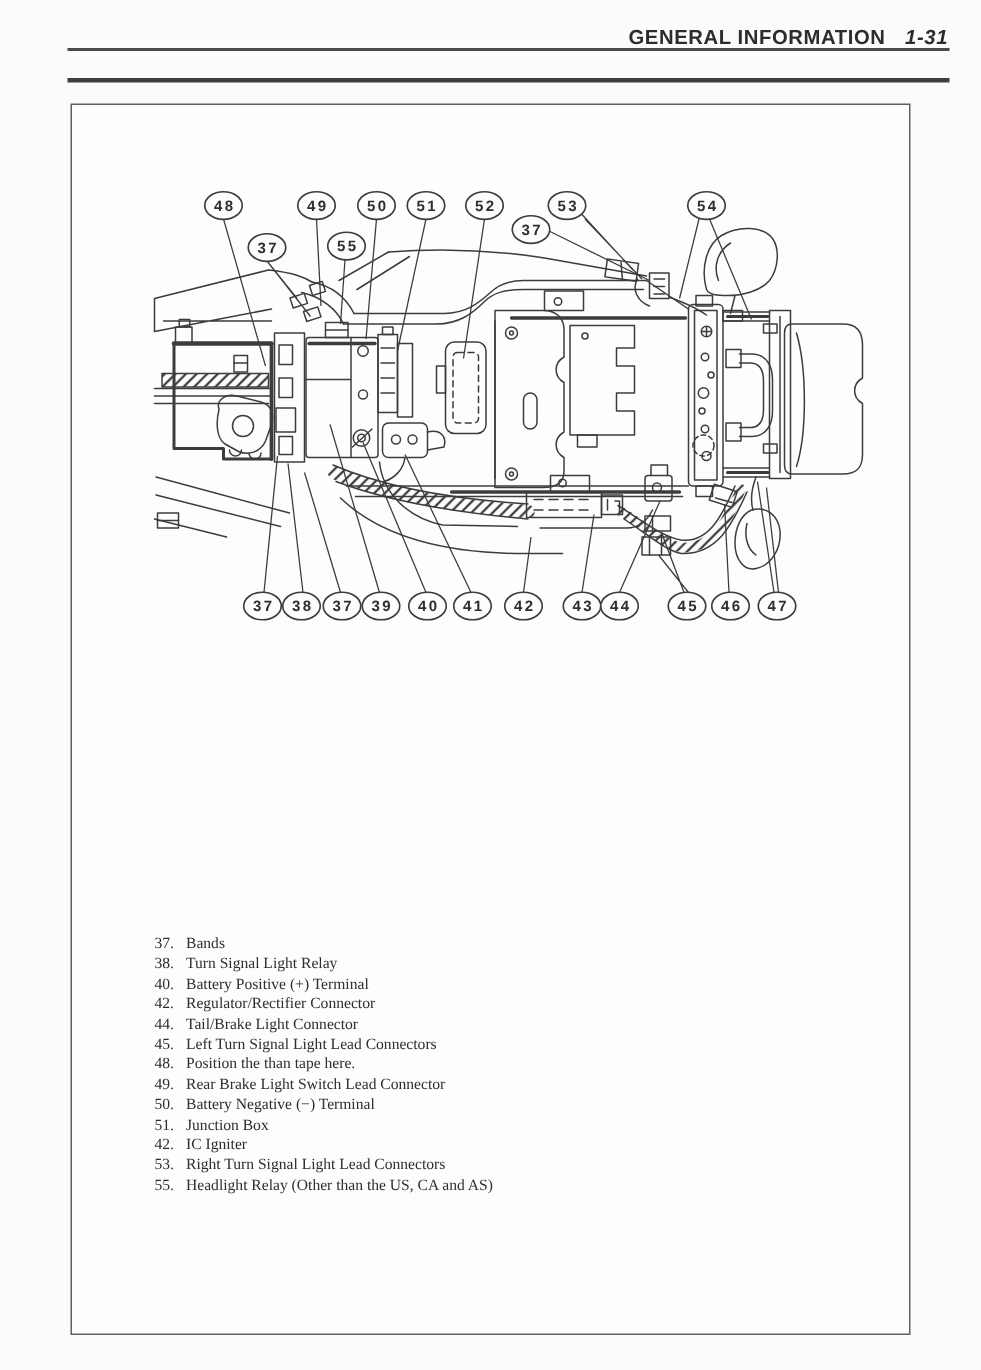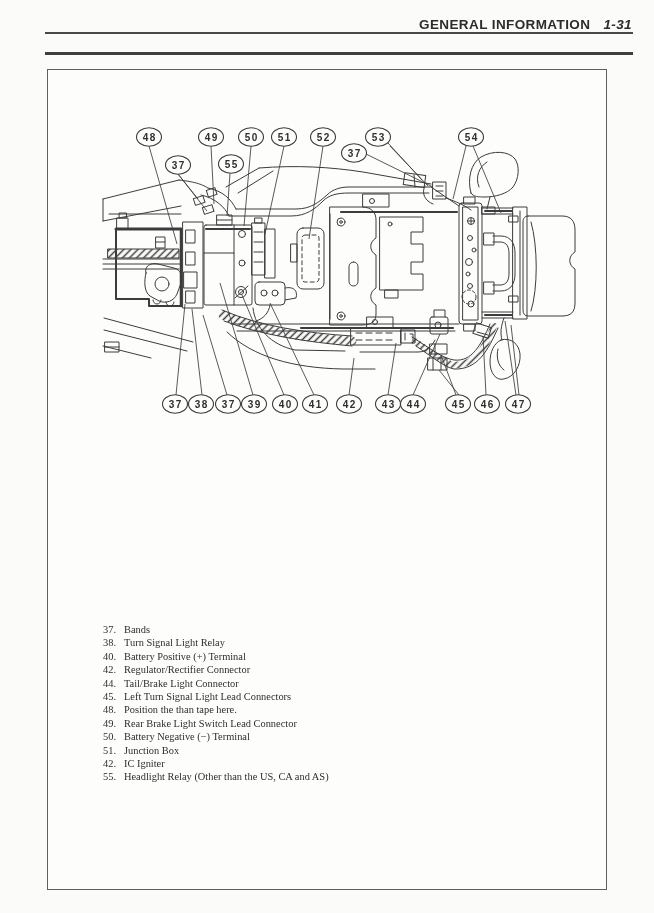--- a/index.html
+++ b/index.html
@@ -375,15 +375,16 @@
     <li><span class="num">38.</span><span class="lbl">Turn Signal Light Relay</span></li>
     <li><span class="num">40.</span><span class="lbl">Battery Positive (+) Terminal</span></li>
     <li><span class="num">42.</span><span class="lbl">Regulator/Rectifier Connector</span></li>
     <li><span class="num">44.</span><span class="lbl">Tail/Brake Light Connector</span></li>
     <li><span class="num">45.</span><span class="lbl">Left Turn Signal Light Lead Connectors</span></li>
     <li><span class="num">48.</span><span class="lbl">Position the than tape here.</span></li>
     <li><span class="num">49.</span><span class="lbl">Rear Brake Light Switch Lead Connector</span></li>
     <li><span class="num">50.</span><span class="lbl">Battery Negative (−) Terminal</span></li>
     <li><span class="num">51.</span><span class="lbl">Junction Box</span></li>
     <li><span class="num">42.</span><span class="lbl">IC Igniter</span></li>
+    <li><span class="num">53.</span><span class="lbl">Right Turn Signal Light Lead Connectors</span></li>
     <li><span class="num">55.</span><span class="lbl">Headlight Relay (Other than the US, CA and AS)</span></li>
   </ol>
 </div>
 
 </body></html>

